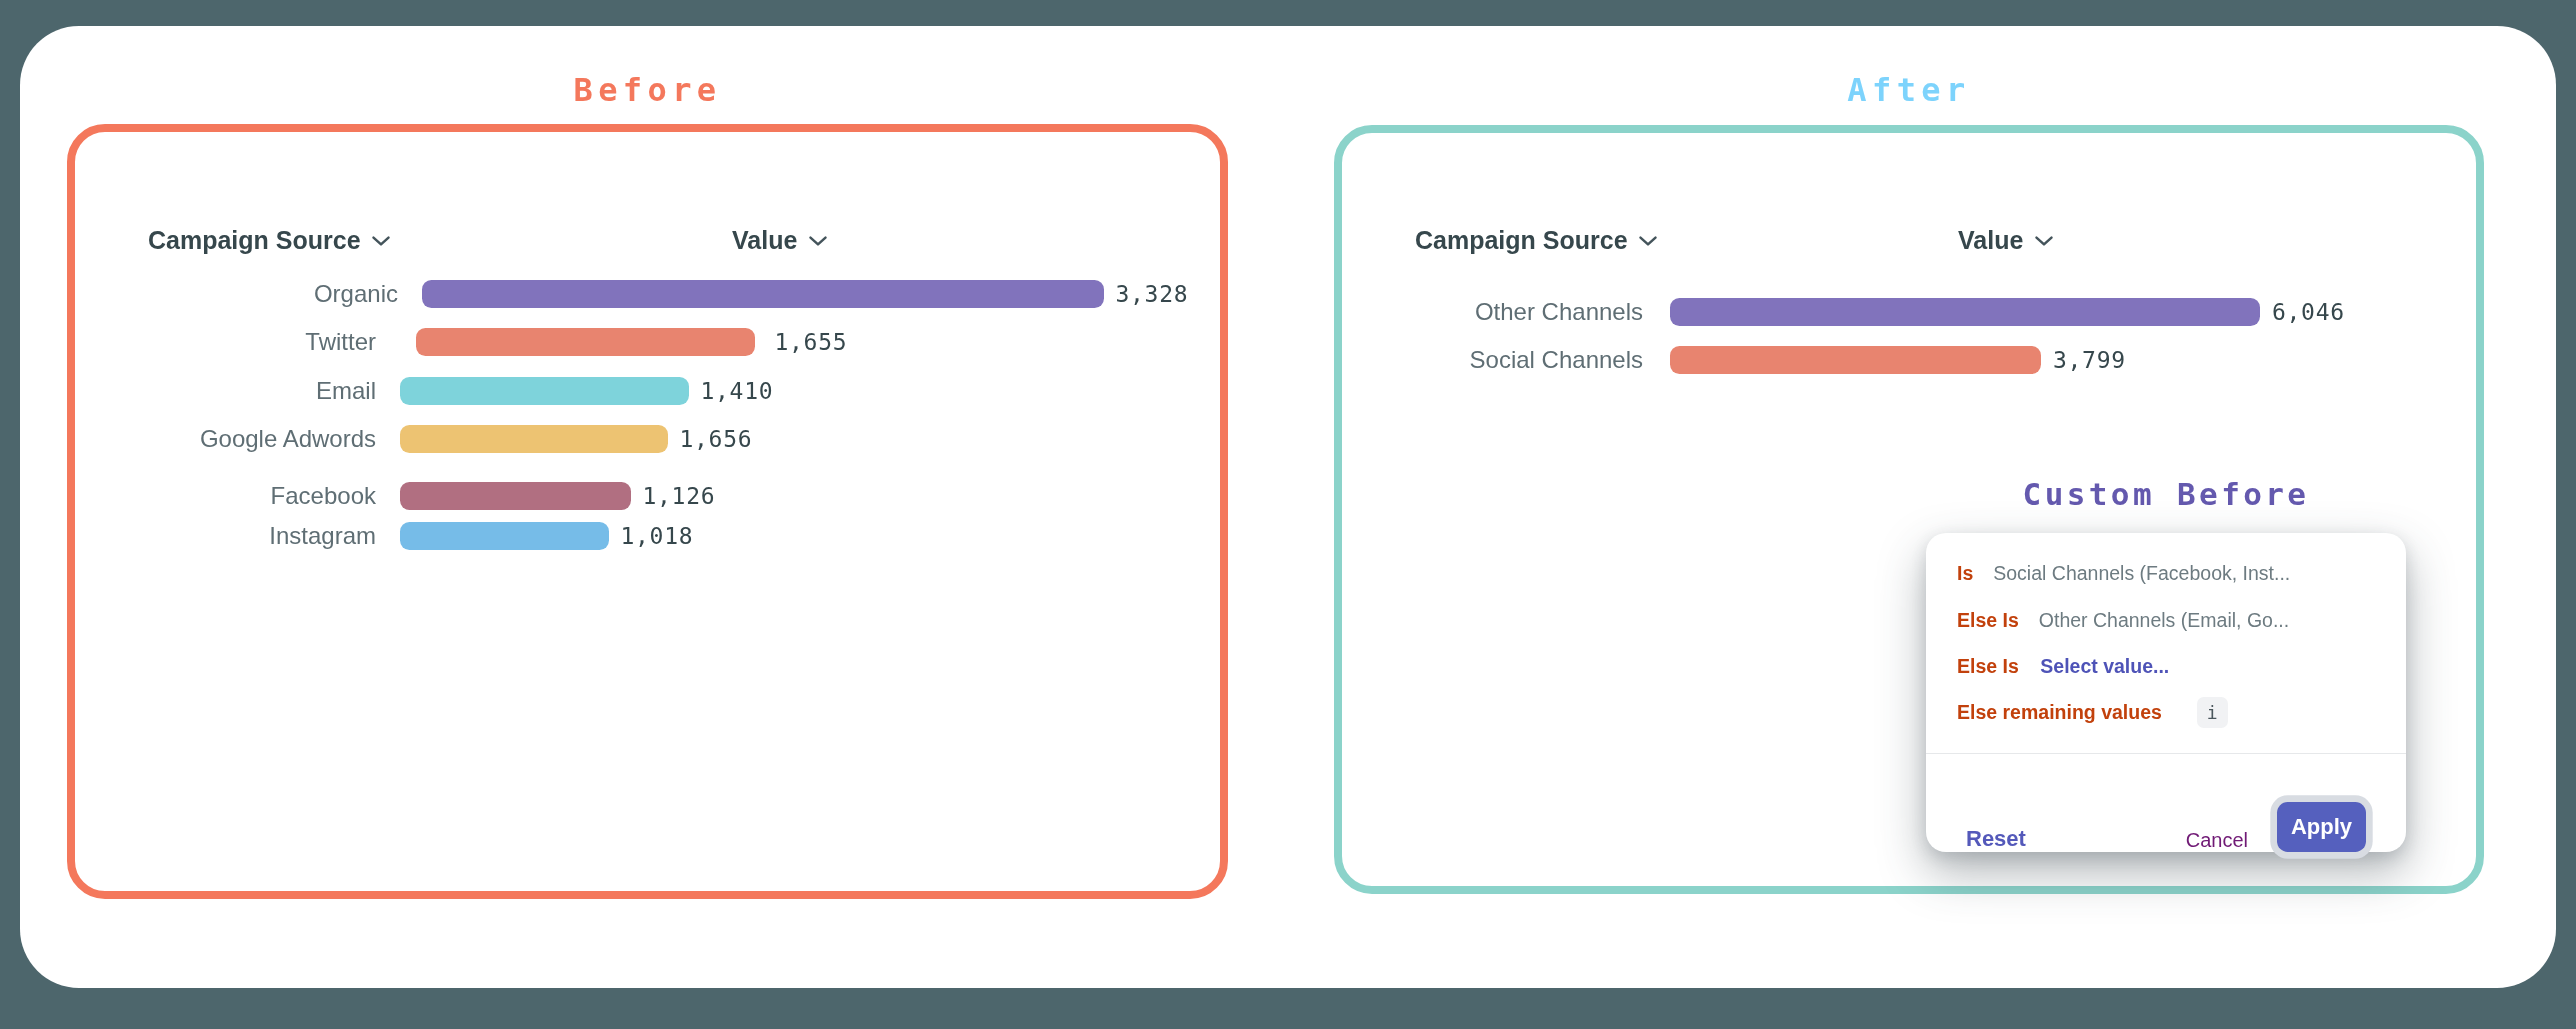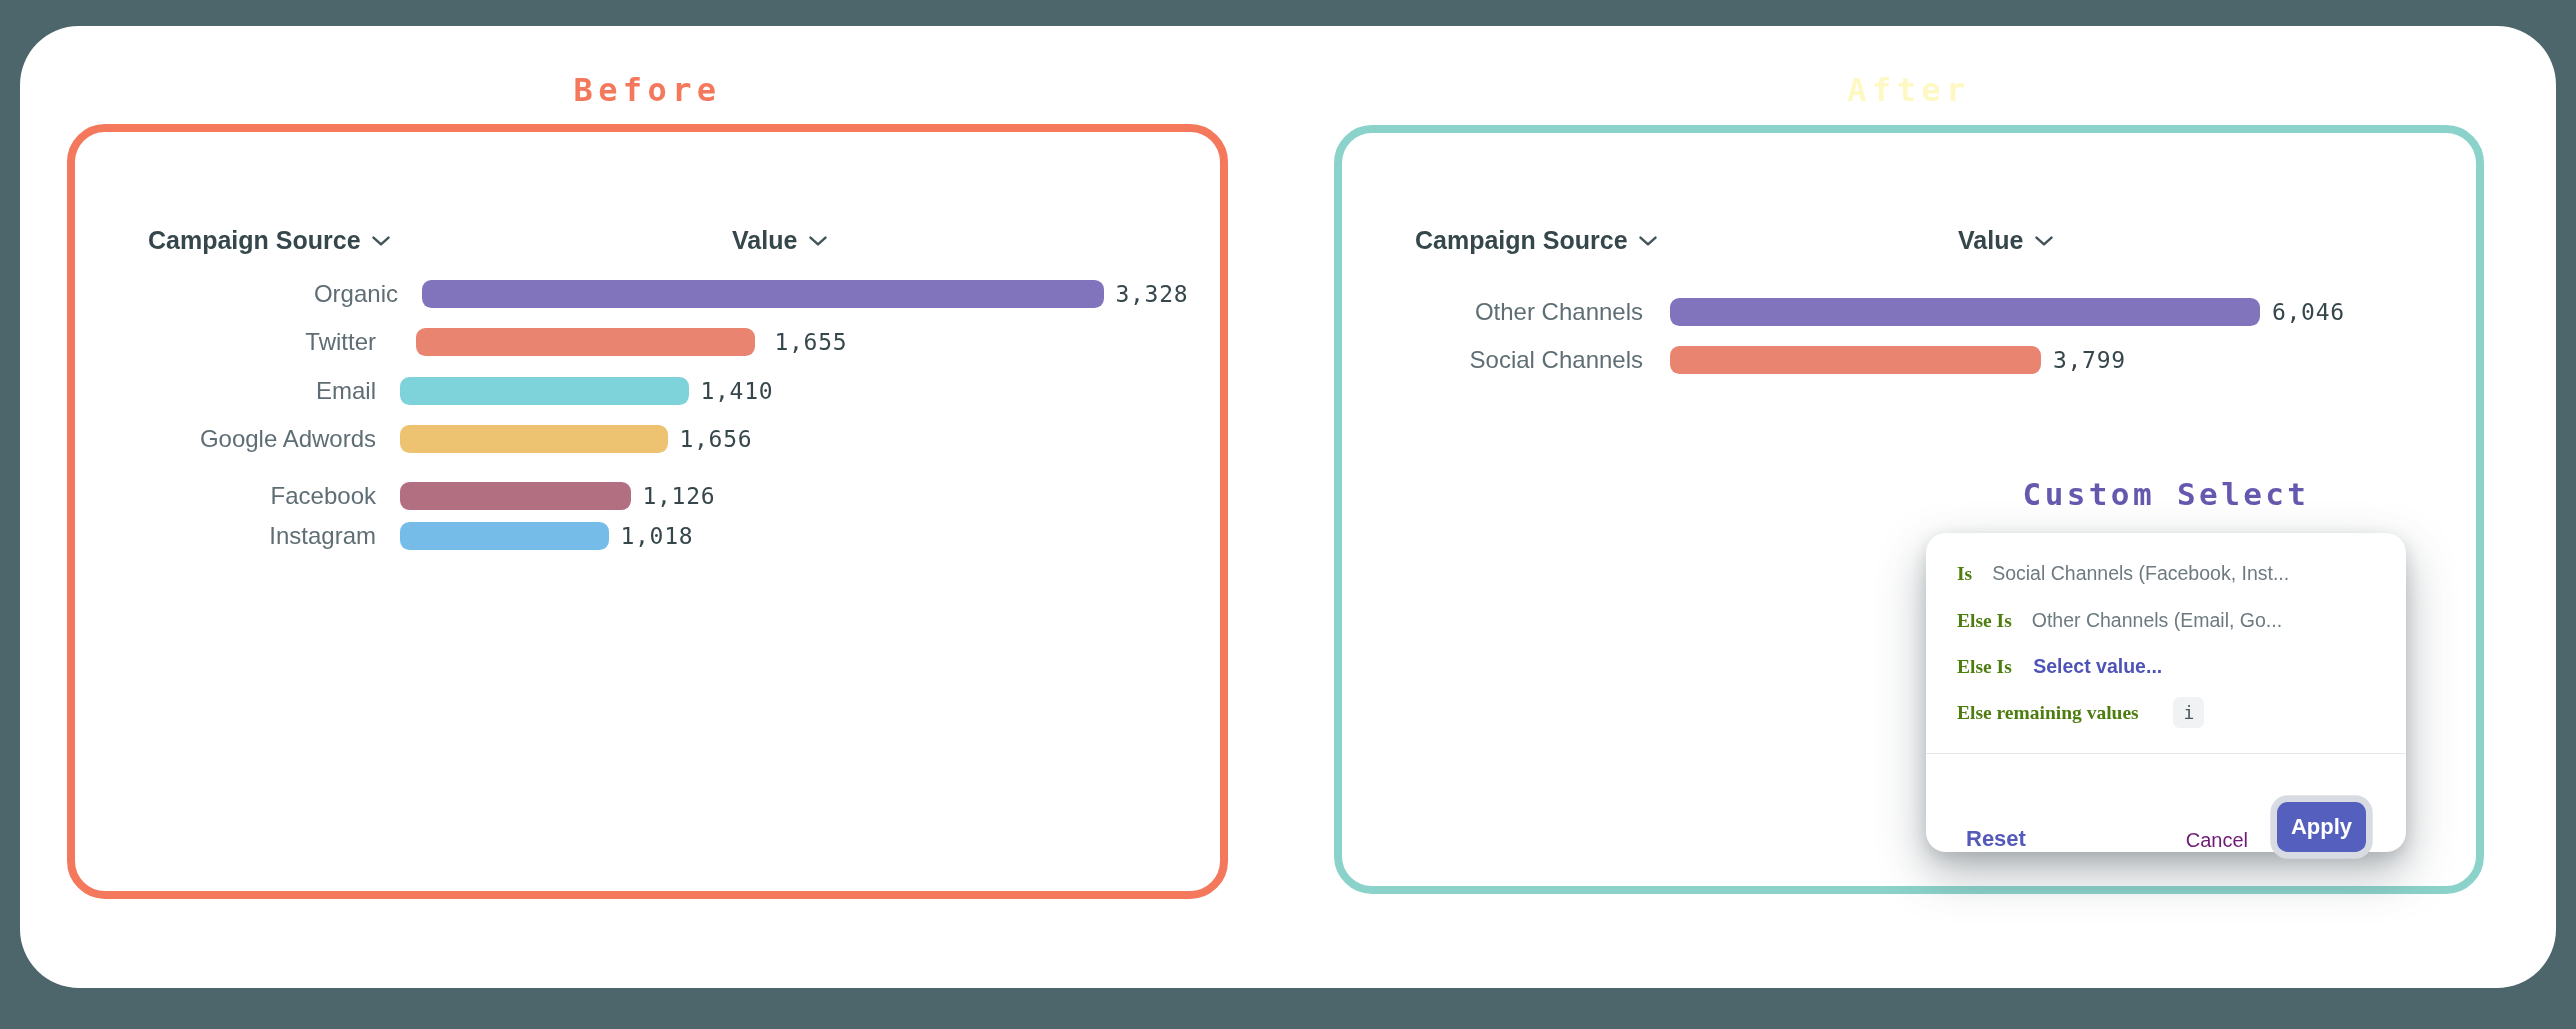--- a/index.html
+++ b/index.html
@@ -45,21 +45,21 @@
   
   .bucket-title { position:absolute; text-align:center;
     font-family:"DejaVu Sans Mono", monospace; font-size:31px; font-weight:bold;
     letter-spacing:3.4px; }
   .popup {
     position:absolute; background:#FFFFFF; border-radius:20px;
     box-shadow: 0 20px 47px rgba(50,62,72,0.38), 0 5.4px 14.8px rgba(50,62,72,0.16);
   }
   .rule-row { position:absolute; left:31px; right:20px; height:31px;
     display:flex; align-items:center; white-space:nowrap; }
-  .rule-keyword { font-size:19.5px; font-weight:700; color:#4d7c0f;font-family:Liberation Serif, serif; }
+  .rule-keyword { font-size:19.5px; font-weight:700; color:#c2410c; }
   .rule-value { font-size:19.5px; font-weight:500; color:#6D7B81; margin-left:20px; }
   .rule-value.link { color:#4E53B7; font-weight:600; margin-left:21.5px; cursor:pointer; }
   .info-chip { margin-left:14.8px; width:31px; height:31px; border-radius:6.7px;
     background:#F1F2F4; display:flex; align-items:center; justify-content:center;
     font-family:"DejaVu Sans Mono", monospace; font-size:18px; color:#4A565C; }
   .popup-divider { position:absolute; left:0; right:0; height:1.3px; background:#E6E8EA; }
   .popup-footer { position:absolute; left:0; right:0; bottom:0;
     display:flex; align-items:flex-end; padding:0 40px; }
   .reset-link { font-size:22px; font-weight:600; color:#5459BA; cursor:pointer; }
   .footer-spacer { flex:1; }
@@ -133,21 +133,21 @@
       </div>
       <div class="bar-row" style="top:398px;">
         <div class="row-label">Instagram</div>
         <div style="width:23.5px;"></div>
         <div class="bar" style="width: 209px; background: rgb(118, 188, 232);"></div>
         <div class="bar-value">1,018</div>
       </div>
     </div>
   </div>
 
-  <div class="panel-title" style="left:1334px; top:71px; width:1150px; color:#fef9c3;">After</div>
+  <div class="panel-title" style="left:1334px; top:71px; width:1150px; color:#7dd3fc;">After</div>
 
   <div class="panel-frame" style="left:1334px; top:125px; width:1150px; height:769px; border-color:#8BD3CA;"></div>
 
   <div class="panel-content" style="left:1334px; top:125px; width:1150px; height:769px;">
 
     <div class="tbl-header" style="left:81px; top:101px;">
       <span>Campaign Source</span>
       <span class="chev">
         <svg width="20" height="12" viewBox="0 0 24 14">
             <path d="M3 3 L12 11 L21 3" fill="none" stroke="#44545B" stroke-width="3" stroke-linecap="round" stroke-linejoin="round"></path>
@@ -172,21 +172,21 @@
       </div>
       <div class="bar-row" style="top:221px;">
         <div class="row-label">Social Channels</div>
         <div style="width:27px;"></div>
         <div class="bar" style="width: 371px; background: rgb(232, 132, 111);"></div>
         <div class="bar-value">3,799</div>
       </div>
     </div>
   </div>
 
-  <div class="bucket-title" style="left:1926px; top:476px; width:480px; color:#6459AE;">Custom Select</div>
+  <div class="bucket-title" style="left:1926px; top:476px; width:480px; color:#6459AE;">Custom Before</div>
 
   <div class="popup" style="left:1926px; top:533px; width:480px; height:319px;">
 
     <div class="rule-row" style="top:25px;">
       <span class="rule-keyword">Is</span>
       <span class="rule-value">Social Channels (Facebook, Inst...</span>
     </div>
     <div class="rule-row" style="top:72px;">
       <span class="rule-keyword">Else Is</span>
       <span class="rule-value">Other Channels (Email, Go...</span>

